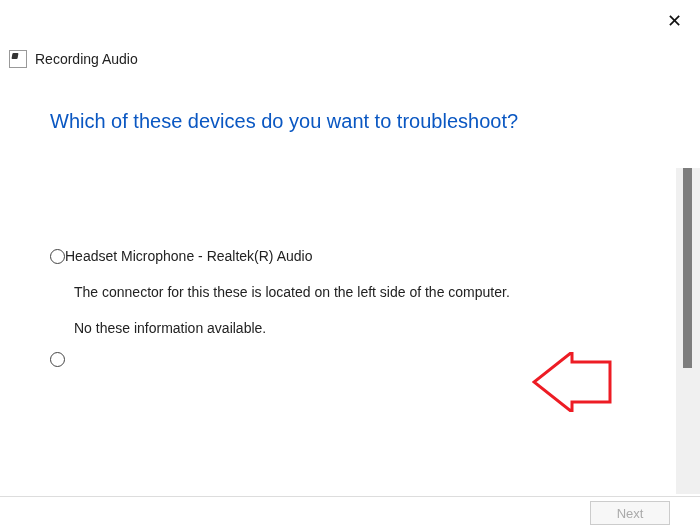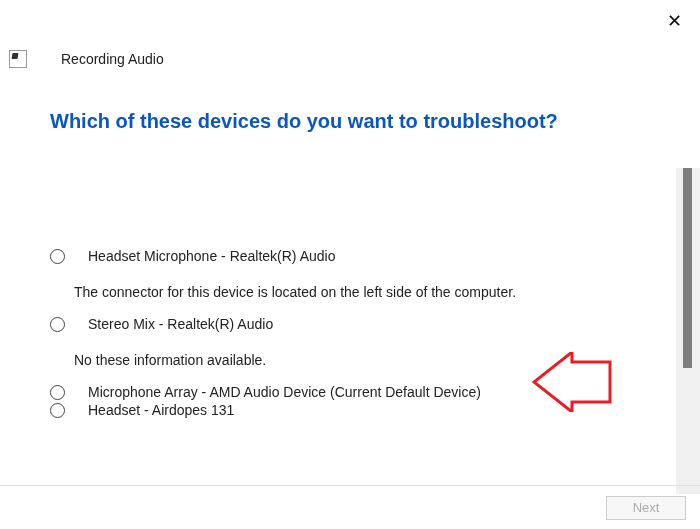--- a/index.html
+++ b/index.html
@@ -26,31 +26,31 @@
       background: #fff;
       position: relative;
     }
     .title-icon::after {
       content: "";
       position: absolute; top: 2px; left: 2px;
       width: 6px; height: 6px;
       background: #333; border-radius: 1px;
       transform: skew(-10deg);
     }
-    .title-text { font-size: 14px; margin-left: 26px; }
+    .title-text { font-size: 14px; }
     .heading {
       position: absolute; top: 110px; left: 50px;
-      font-size: 20px; color: #0a57c2; font-weight: 700;
+      font-size: 20px; color: #0a57c2; font-weight: 400;
     }
     .device-list {
       position: absolute; top: 248px; left: 50px; right: 28px;
       bottom: 46px;
     }
     .radio-row {
-      display: flex; align-items: center; gap: 23px;
+      display: flex; align-items: center; gap: 0;
       font-size: 14px;
       margin-bottom: 2px;
     }
     .radio {
       width: 15px; height: 15px;
       border: 1.2px solid #444; border-radius: 50%;
       flex-shrink: 0;
       cursor: pointer;
     }
     .desc {
@@ -65,24 +65,24 @@
     .scrollbar-thumb {
       position: absolute; top: 0; left: 7px; width: 9px; height: 200px;
       background: #7d7d7d;
     }
     .arrow {
       position: absolute; top: 352px; left: 532px;
       width: 80px; height: 60px;
       pointer-events: none;
     }
     .button-bar {
-      position: absolute; bottom: 0; left: 0; right: 0; height: 44px;
+      position: absolute; bottom: 0; left: 0; right: 0; height: 33px;
       border-top: 1px solid #ddd;
       display: flex; justify-content: flex-end; align-items: center;
-      padding-right: 14px; gap: 12px;
+      padding-right: 30px; gap: 12px;
     }
     .btn {
       min-width: 80px; height: 24px;
       border: 1px solid #ccc;
       background: #f7f7f7;
       font-size: 13px;
       display: flex; align-items: center; justify-content: center;
       padding: 0 12px;
     }
     .btn.disabled { color: #aaa; }
@@ -97,37 +97,28 @@
   <div class="title-text">Recording Audio</div>
 </div>
 
 <div class="heading">Which of these devices do you want to troubleshoot?</div>
 
 <div class="device-list">
   <div class="radio-row">
     <div class="radio"></div>
     <div>Headset Microphone - Realtek(R) Audio</div>
   </div>
-  <div class="desc">The connector for this device is located on the left side of the computer.</div>
+  <div class="desc">The connector for this these is located on the left side of the computer.</div>
 
-  <div class="radio-row">
-    <div class="radio"></div>
-    <div>Stereo Mix - Realtek(R) Audio</div>
-  </div>
   <div class="desc">No these information available.</div>
 
   <div class="radio-row">
     <div class="radio"></div>
-    <div>Microphone Array - AMD Audio Device (Current Default Device)</div>
   </div>
 
-  <div class="radio-row">
-    <div class="radio"></div>
-    <div>Headset - Airdopes 131</div>
-  </div>
 </div>
 
 <div class="scrollbar-track">
   <div class="scrollbar-thumb"></div>
 </div>
 
 <svg class="arrow" viewBox="0 0 80 60">
   <path d="M78 10 L78 50 L40 50 L40 60 L2 30 L40 0 L40 10 Z" fill="none" stroke="#ed1c24" stroke-width="3" stroke-linejoin="miter"></path>
 </svg>
 

